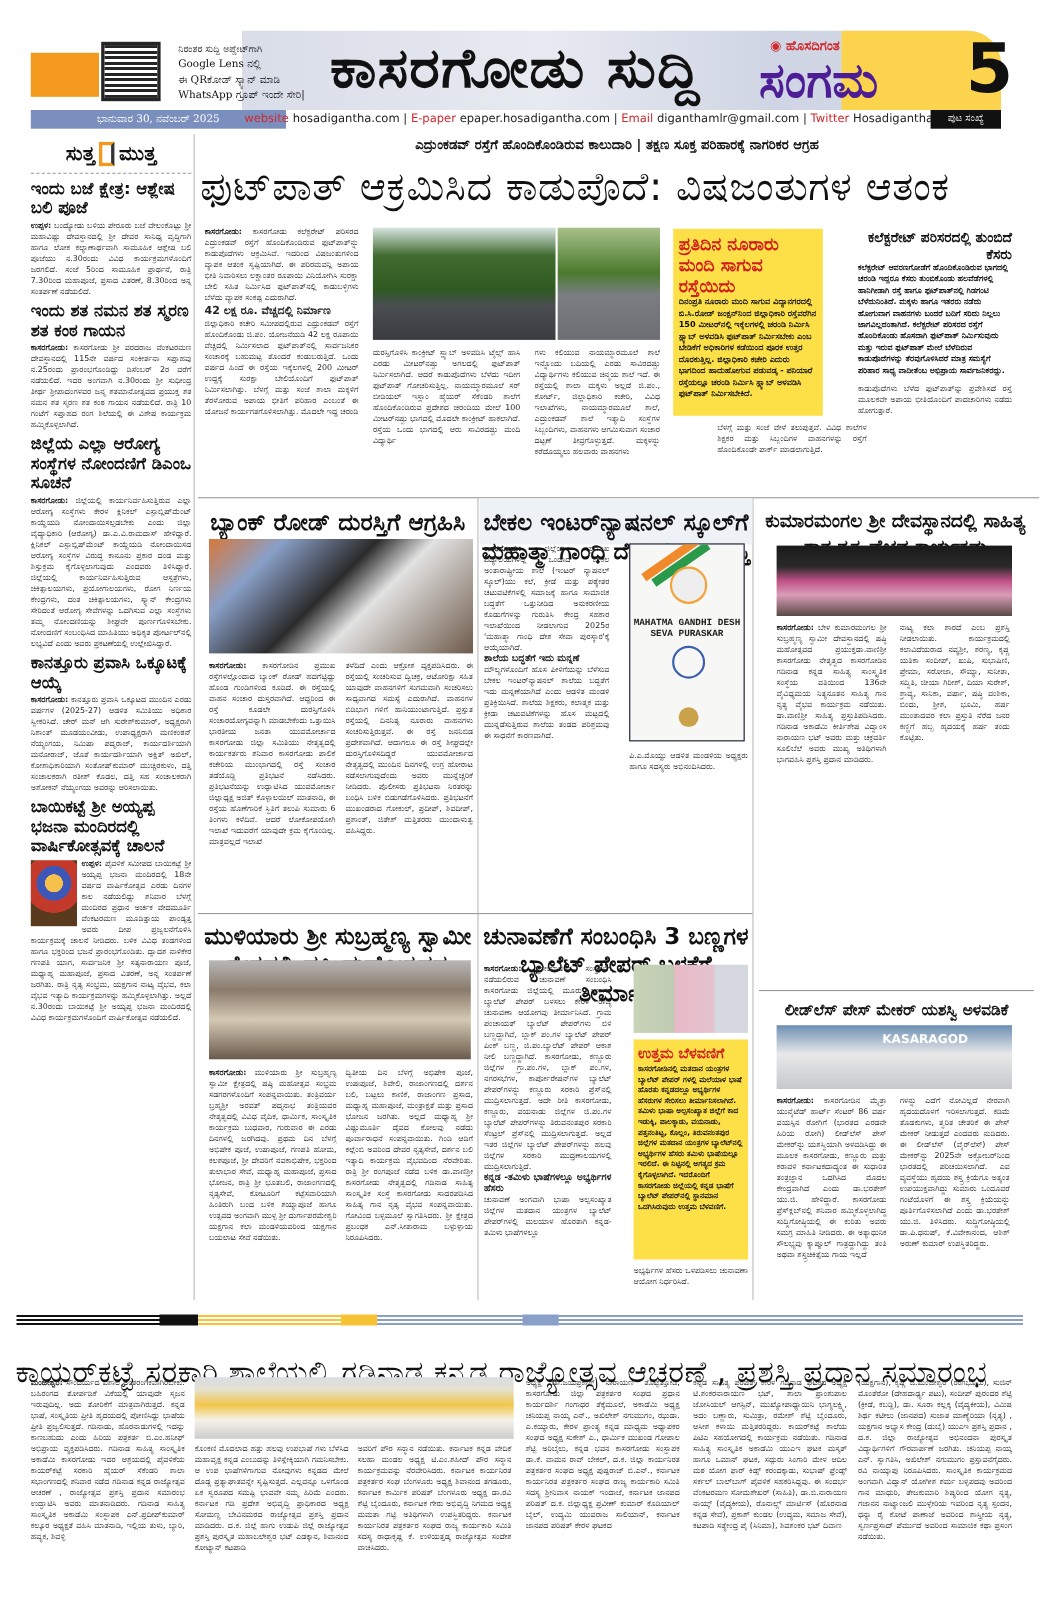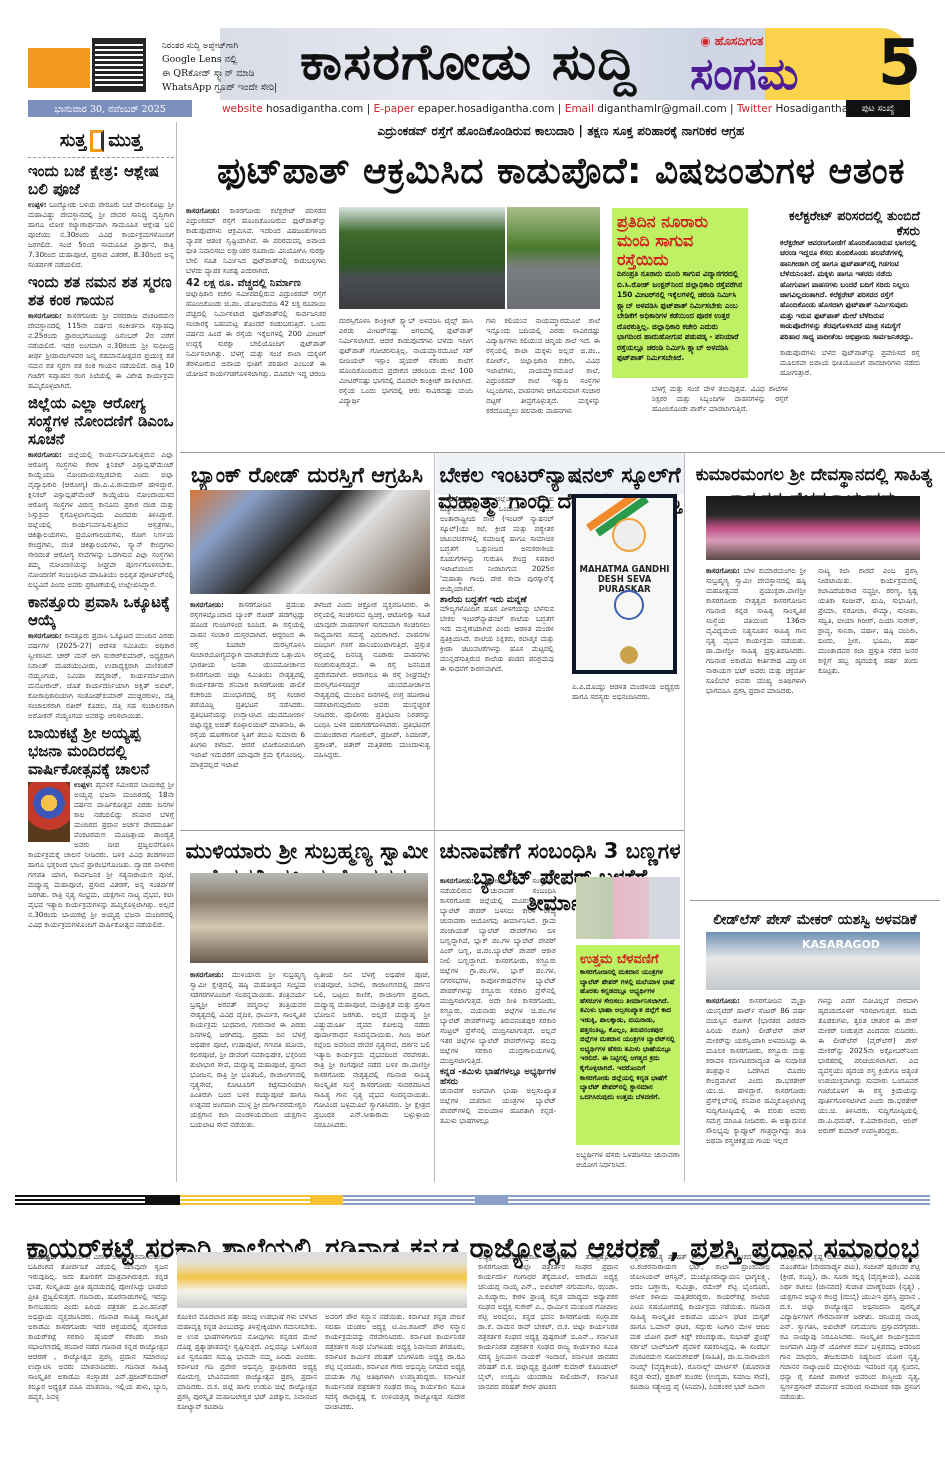--- a/index.html
+++ b/index.html
@@ -10,54 +10,54 @@
   .mast-yellow { left: 765px; top: 28px; width: 145px; height: 72px; background: #fbd34d; border-radius: 0 30px 0 0; }
   .orange-block { left: 28px; top: 48px; width: 62px; height: 40px; background: #f39a1e; }
   .qr { left: 92px; top: 38px; width: 54px; height: 54px; background:
         repeating-linear-gradient(0deg,#000 0 3px,#fff 3px 5px), #fff; opacity: .85; border: 3px solid #000; }
   .qr-text { left: 162px; top: 38px; width: 160px; font-family: "DejaVu Serif", serif; font-size: 9.5px; line-height: 14px; color: #111; }
   .qr-text .l0 { font-size: 8.5px; }
   .title-main { left: 300px; top: 30px; font-family: "DejaVu Serif", serif; font-weight: 900; font-size: 50px; letter-spacing: 1px; color: #111; line-height: 64px; transform: scaleX(1.05); transform-origin: left; }
   .sangama-brand { left: 700px; top: 34px; color: #d12a2a; font-weight: bold; font-size: 12px; }
   .sangama { left: 690px; top: 48px; font-family: "DejaVu Serif", serif; font-weight: 900; font-size: 44px; color: #4c1d95; }
   .page-no { left: 878px; top: 30px; font-family: "DejaVu Sans", sans-serif; font-weight: 900; font-size: 62px; line-height: 66px; color: #111; }
-  .dateline { left: 28px; top: 100px; width: 164px; height: 17px; background: #7b8fbf; color: #fff; font-family: "DejaVu Serif", serif; font-size: 9.5px; text-align: center; line-height: 17px; }
+  .dateline { left: 28px; top: 100px; width: 232px; height: 17px; background: #7b8fbf; color: #fff; font-family: "DejaVu Serif", serif; font-size: 9.5px; text-align: center; line-height: 17px; }
   .infobar { left: 222px; top: 100px; width: 620px; height: 17px; font-size: 10.5px; line-height: 17px; color: #222; white-space: nowrap; }
   .infobar .lab { color: #d0282e; }
   .pagelabel { left: 846px; top: 100px; width: 64px; height: 17px; background: #111; color: #fff; font-size: 9px; text-align: center; line-height: 17px; }
   
   .vrule { background: #bbb; width: 1px; }
   .hrule { background: #999; height: 1px; }
   
   .leftcol { left: 28px; top: 122px; width: 146px; }
   .section-logo { font-family: "DejaVu Serif", serif; font-weight: bold; font-size: 18px; text-align: center; position: relative; height: 36px; line-height: 36px; border-bottom: 1px dashed #999; margin-bottom: 4px; }
   .section-logo .door { display: inline-block; width: 14px; height: 22px; border: 3px solid #f39a1e; border-right-color: #333; vertical-align: middle; margin: 0 4px; }
   .lhead { font-weight: 900; font-size: 15px; line-height: 18px; margin: 3px 0 2px; font-family: "DejaVu Sans", sans-serif; }
   .body { font-size: 7.2px; line-height: 10px; color: #222; text-align: justify; }
   .body b { font-weight: bold; }
   .thumb-ayyappa { float: left; width: 42px; height: 60px; margin: 2px 4px 2px 0; background: radial-gradient(circle at 50% 35%,#f6c14b 0 18%,#3d57b8 19% 35%,#c43a2a 36% 60%,#5a3a1c 61%); }
   
   .kicker { font-weight: bold; font-size: 12px; text-align: center; white-space: nowrap; }
-  .banner { font-weight: 700; font-size: 36px; text-align: center; white-space: nowrap; letter-spacing: .5px; }
+  .banner { font-weight: 400; font-size: 36px; text-align: left; white-space: nowrap; letter-spacing: .5px; }
   .hl { font-weight: 900; font-size: 21px; line-height: 26px; text-align: center; }
   .hl-sm { font-weight: 900; font-size: 17px; line-height: 22px; text-align: right; }
   .photo { background: #556; position: absolute; overflow: hidden; }
   .road1 { background: linear-gradient(180deg,#d8e4e0 0%,#3f6b2e 25%,#2f5a22 55%,#4a4d52 70%,#3a3c40 100%); }
   .road2 { background: linear-gradient(180deg,#a8c08a 0%,#4a7a2c 40%,#7a7e82 60%,#6b6f73 100%); }
   .protest { background: linear-gradient(135deg,#d6773a 0%,#8aa0c8 20%,#2b2b2b 45%,#e2e2e2 60%,#6d5a4a 100%); }
-  .cert { background: #f7f7f5; border: 4px solid #0f172a; }
+  .cert { background: #f7f7f5; border: 1px solid #0f172a; font-family: Liberation Mono, monospace; }
   .cert .stripe1 { position:absolute; left:6px; top:6px; width:70px; height:8px; background:#f08a2a; transform: rotate(-35deg); }
   .cert .stripe2 { position:absolute; left:16px; top:14px; width:60px; height:8px; background:#2a9a4a; transform: rotate(-35deg); }
   .cert .ct { position:absolute; top:66px; left:0; right:0; text-align:center; font-weight:900; font-size:8.5px; line-height:10px; color:#222; }
   .dance { background: linear-gradient(180deg,#1a1a1a 0%,#2a2a2a 30%,#c14f86 50%,#d99cb8 70%,#5a4a44 100%); }
   .temple { background: linear-gradient(180deg,#b8b8b8 0%,#8a7a6a 30%,#d4c9b4 60%,#6b5a4c 100%); }
   .ballot { background: linear-gradient(90deg,#c8d3b8 0%,#bfcbb0 35%,#e7b9c6 36%,#e4c3cf 70%,#d5d8de 71%); }
   .press { background: linear-gradient(180deg,#6c8fb3 0%,#e8e8e8 45%,#c5c9cc 100%); }
   .group { background: linear-gradient(180deg,#d9dde4 0%,#e5e0d0 20%,#f2c64a 45%,#f5f2ea 70%,#ccc 100%); }
-  .sidebox { background: #bef264; }
+  .sidebox { background: #fde047; }
   .redhl { color: #d01e1e; font-weight: 900; font-size: 16px; line-height: 19px; }
   .boxtext { font-size: 8.2px; line-height: 11px; color: #111; font-weight: bold; }
   .graybox { background: #eef1f6; }
   .colorbar { position:absolute; top:1195px; height:10px; }
 </style>
 </head>
 <body>
 
 <div class="abs mast-bg"></div>
 <div class="abs mast-yellow"></div>

